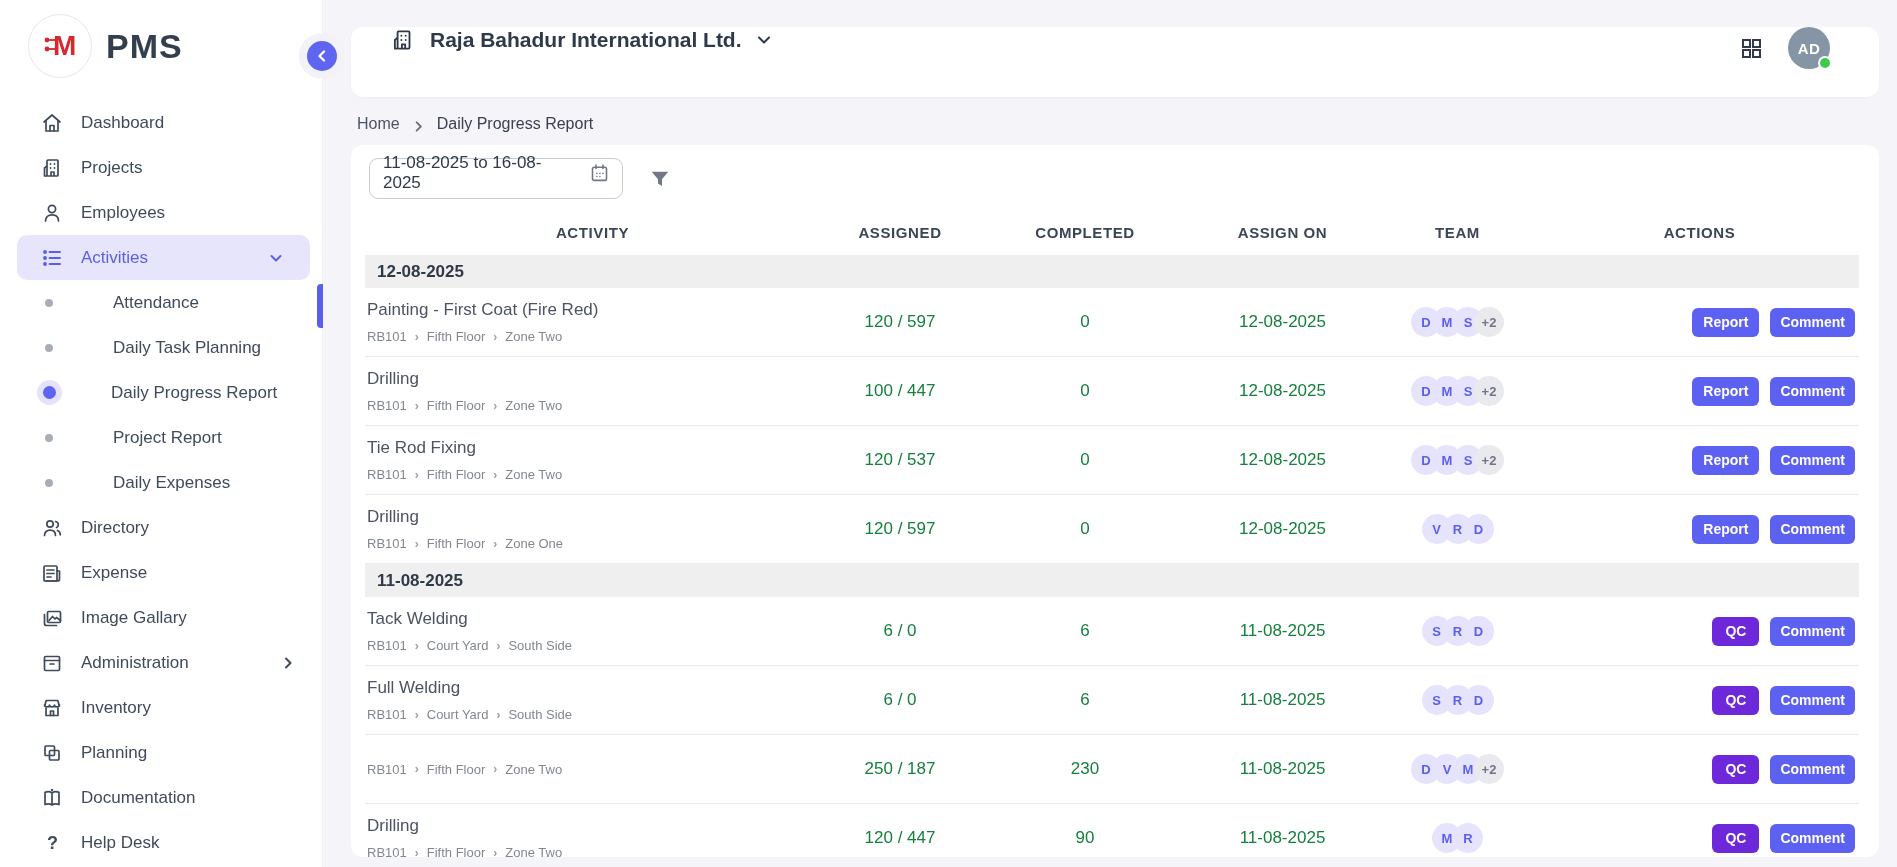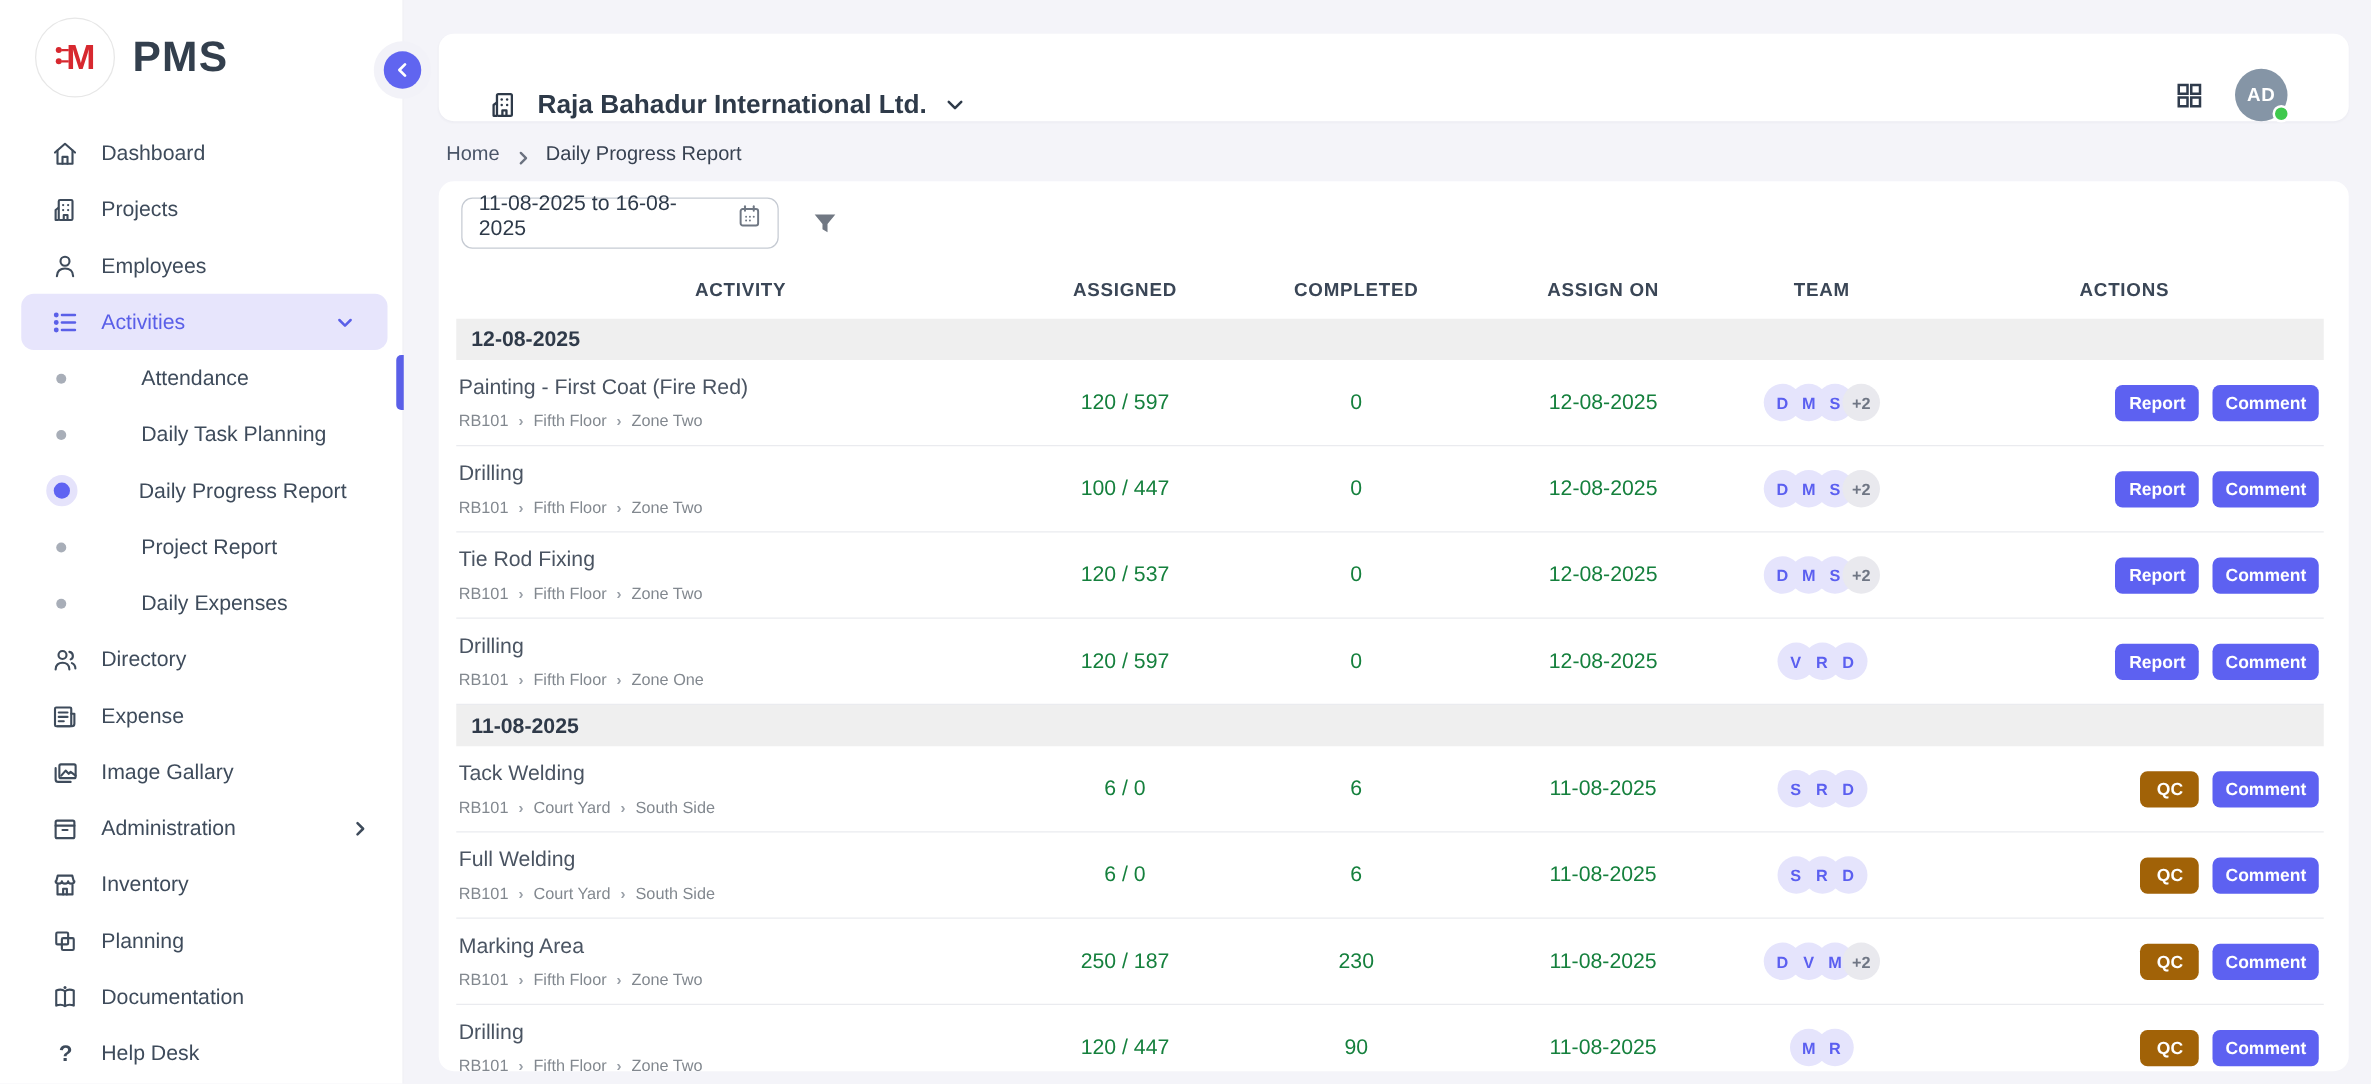--- a/index.html
+++ b/index.html
@@ -34,21 +34,21 @@
   .dot { width:8px; height:8px; border-radius:50%; background:#A8AEB8; margin-left:45px; }
   .dot.active { width:13px; height:13px; margin-left:43px; background:#5F63F2;
     box-shadow:0 0 0 6px #E5E3FB; }
   .sub-label { margin-left:60px; font-size:17px; font-weight:500; color:#3E4B5B; }
   .sub-item .sub-label { margin-left:60px; }
 
   
   .main { position:absolute; left:323px; top:0; width:1574px; height:867px;
     padding:27px 18px 0 28px; }
   .topbar { height:70px; background:#fff; border-radius:12px;
-    display:flex; align-items:flex-end; padding:0 49px 0 39px;
+    display:flex; align-items:flex-start; padding:0 49px 0 39px;
     box-shadow:0 1px 2px rgba(30,30,60,.03); }
   .company { display:flex; align-items:center; gap:14px; cursor:pointer; }
   .company-name { font-size:21px; font-weight:600; color:#2E3A49; }
   .topbar-right { margin-left:auto; display:flex; align-items:center; gap:24px; }
   .grid-icon { cursor:pointer; display:flex; }
   .avatar-wrap { position:relative; width:42px; height:42px; cursor:pointer; }
   .avatar { width:42px; height:42px; border-radius:50%; background:#8595A6;
     color:#fff; font-size:15px; font-weight:600; display:flex;
     align-items:center; justify-content:center; letter-spacing:.5px; }
   .status-dot { position:absolute; right:-2px; bottom:-1px; width:14px; height:14px;
@@ -87,21 +87,21 @@
   .chip { width:30px; height:30px; border-radius:50%; background:#E5E4FC;
     color:#5B5FF0; font-size:13px; font-weight:600; display:flex;
     align-items:center; justify-content:center; margin-left:-9px; }
   .chip:first-child { margin-left:0; }
   .chip.extra { background:#E9E9EE; color:#6F7684; }
   .cell-actions { display:flex; justify-content:flex-end; gap:11px; padding-right:4px; }
   .btn { height:29px; border:none; border-radius:6px; color:#fff; font-weight:700;
     font-size:14px; cursor:pointer; font-family:"Liberation Sans",sans-serif; }
   .btn-report { background:#5D61F1; padding:0 11px; }
   .btn-comment { background:#5D61F1; padding:0 10px; }
-  .btn-qc { background:#a16207; padding:0 13px; }
+  .btn-qc { background:#6d28d9; padding:0 13px; }
 </style>
 </head>
 <body>
 
 <div class="stage">
 
   <aside class="sidebar">
     <div class="logo-row">
       <div class="logo-circle">
         <svg width="38" height="38" viewBox="0 0 38 38">
@@ -488,21 +488,20 @@
               <span class="chip">R</span>
               <span class="chip">D</span>
             </div>
             <div class="cell-actions">
               <button class="btn btn-qc">QC</button>
               <button class="btn btn-comment">Comment</button>
             </div>
           </div>
           <div class="tgrid trow">
             <div class="cell-activity">
-              <div class="act-title">Marking Area</div>
               <div class="act-path">
                 <span>RB101</span>
                 <span class="act-sep">›</span>
                 <span>Fifth Floor</span>
                 <span class="act-sep">›</span>
                 <span>Zone Two</span>
               </div>
             </div>
             <div class="cell-num">250 / 187</div>
             <div class="cell-num">230</div>

